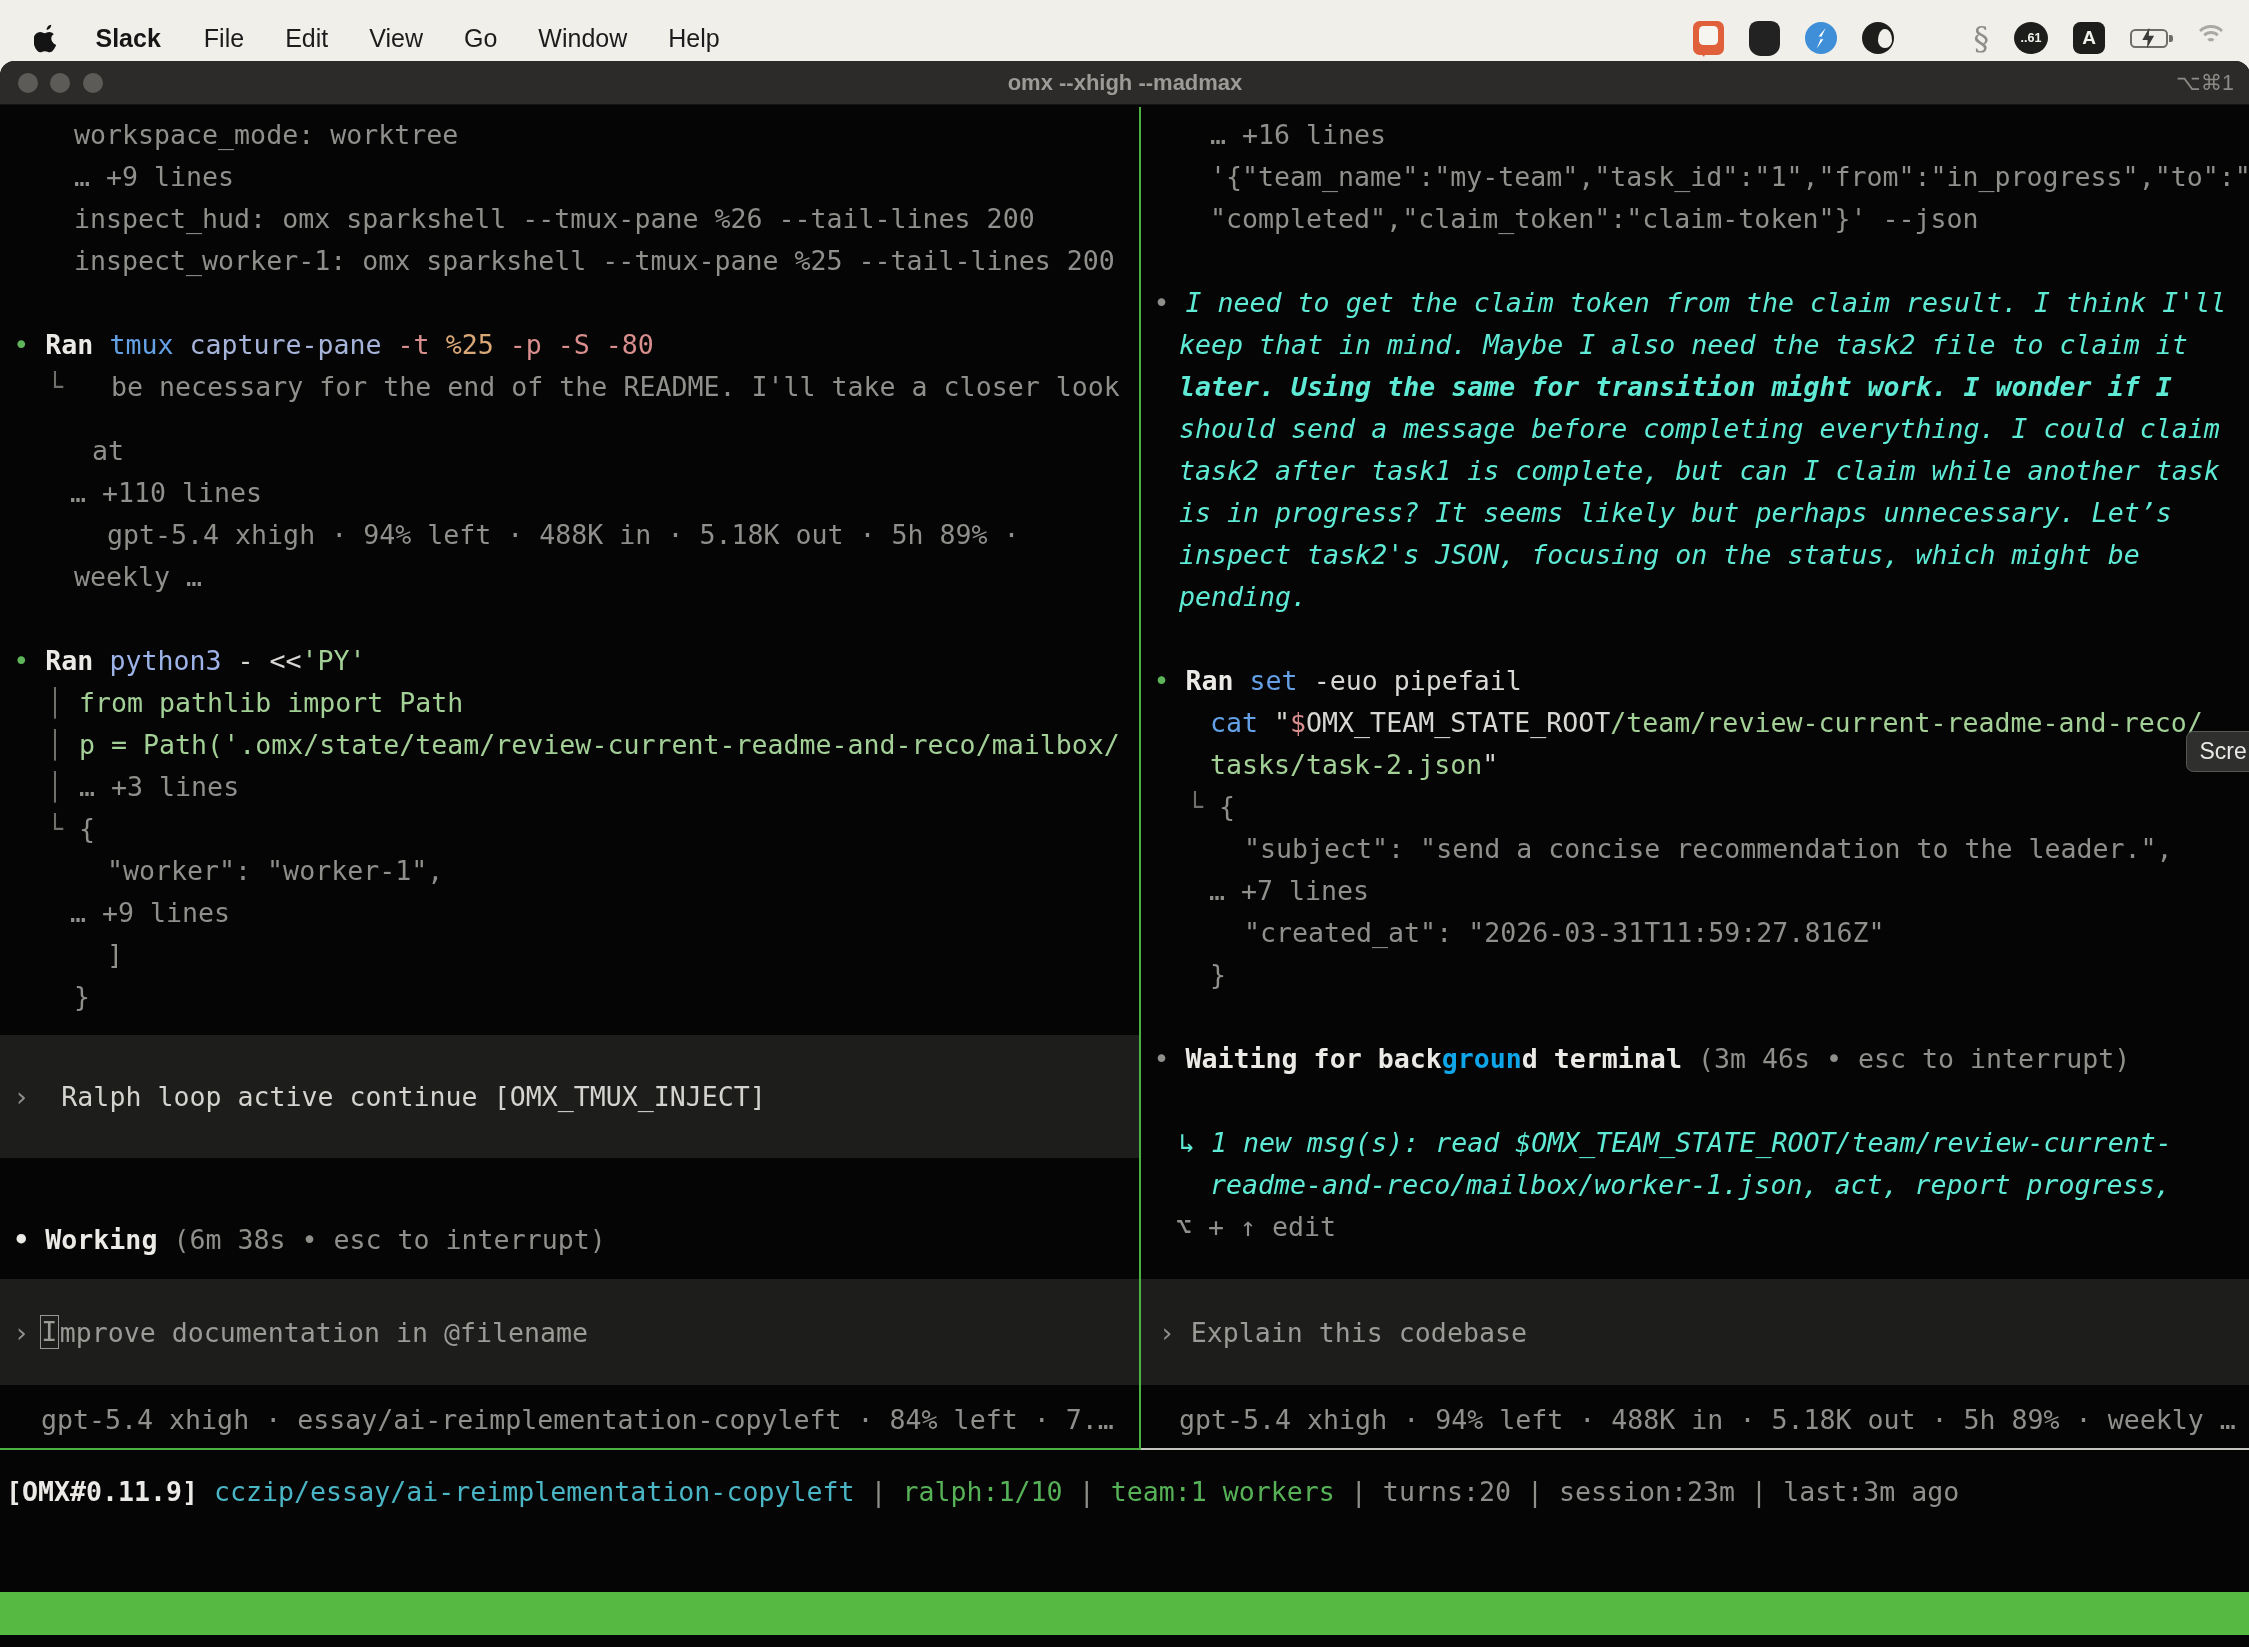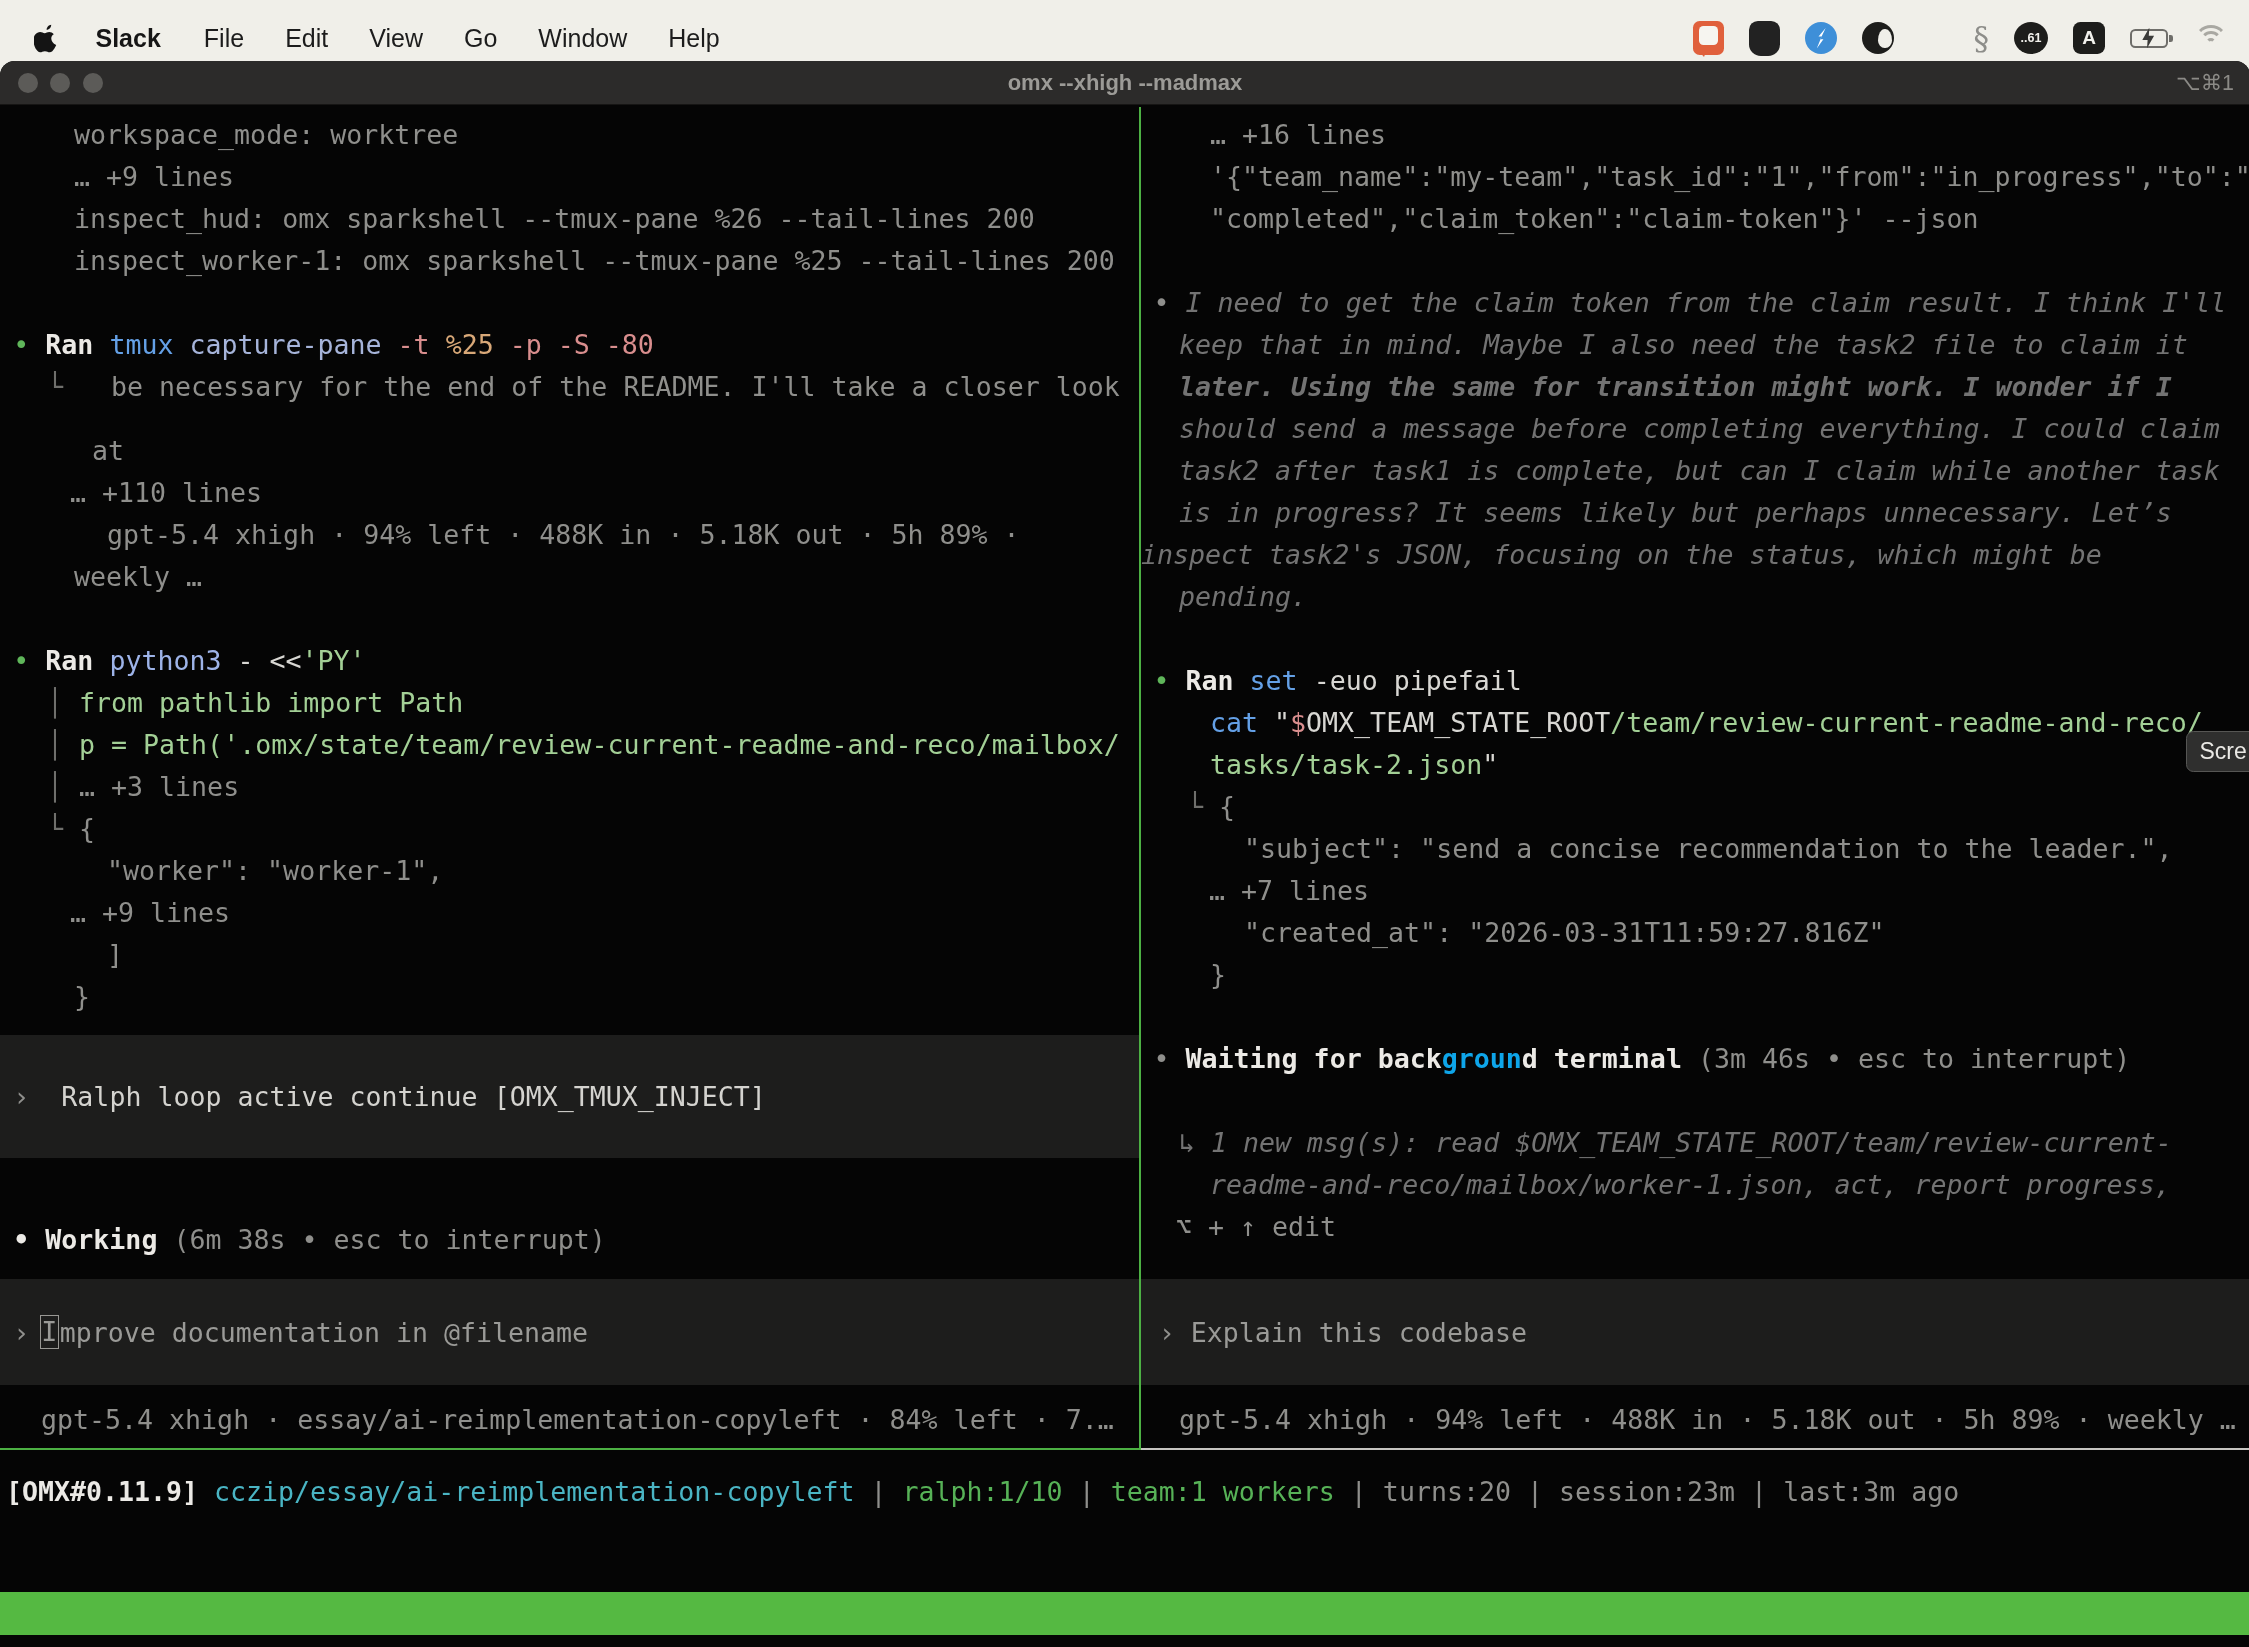--- a/index.html
+++ b/index.html
@@ -74,21 +74,21 @@
   .tk.w  { color:#eceae6; font-weight:bold; }
   .tk.wg { color:#d4d3cf; }
   .tk.wt { color:#d8d7d3; }
   .tk.bu { color:#5fb65a; }
   .tk.bl { color:#64a0e6; }
   .tk.lv { color:#a6b4da; }
   .tk.pw { color:#9db3e8; }
   .tk.pk { color:#d98e8e; }
   .tk.or { color:#d8a878; }
   .tk.gn { color:#a3d096; }
-  .tk.it { color:#737373; font-style:italic; }
+  .tk.it { color:#5eead4; font-style:italic; }
   .tk.sh { color:#0ea5e9; font-weight:bold;text-align:right; }
   .tk.cy { color:#4ab5c4; }
   .tk.gn2{ color:#57b257; }
 
   .inputband { position:absolute; top:1172px; height:106px; background:#1d1d1c;
      display:flex; align-items:center; white-space:pre; }
   .inputband.lft { left:0; width:1139px; padding-left:13.3px; }
   .inputband.rgt { left:1141px; width:1109px; padding-left:17.7px; }
   .prompt { color:#8f8f8c; }
   .intext { color:#9a9a97; }
@@ -224,21 +224,21 @@
           <div class="tline" style="padding-left: 69px;"><span class="tk g">… +16 lines</span></div>
           <div class="tline" style="padding-left: 69px;"><span class="tk g">'{"team_name":"my-team","task_id":"1","from":"in_progress","to":"</span></div>
           <div class="tline" style="padding-left: 69px;"><span class="tk g">"completed","claim_token":"claim-token"}' --json</span></div>
           <div class="gap" style="height: 42px;"></div>
           <div class="tline" style="padding-left: 12.5px;"><span class="tk g">• </span><span class="tk it">I need to get the claim token from the claim result. I think I'll</span></div>
           <div class="tline" style="padding-left: 38px;"><span class="tk it">keep that in mind. Maybe I also need the task2 file to claim it</span></div>
           <div class="tline" style="padding-left: 38px; font-weight: bold;"><span class="tk it">later. Using the same for transition might work. I wonder if I</span></div>
           <div class="tline" style="padding-left: 38px;"><span class="tk it">should send a message before completing everything. I could claim</span></div>
           <div class="tline" style="padding-left: 38px;"><span class="tk it">task2 after task1 is complete, but can I claim while another task</span></div>
           <div class="tline" style="padding-left: 38px;"><span class="tk it">is in progress? It seems likely but perhaps unnecessary. Let’s</span></div>
-          <div class="tline" style=""><span class="tk it">inspect task2's JSON, focusing on the status, which might be</span></div>
+          <div class="tline" style="padding-left: 38px;"><span class="tk it">inspect task2's JSON, focusing on the status, which might be</span></div>
           <div class="tline" style="padding-left: 38px;"><span class="tk it">pending.</span></div>
           <div class="gap" style="height: 42px;"></div>
           <div class="tline" style="padding-left: 12.5px;"><span class="tk bu">• </span><span class="tk w">Ran </span><span class="tk bl">set </span><span class="tk wt">-euo pipefail</span></div>
           <div class="tline" style="padding-left: 69px;"><span class="tk bl">cat </span><span class="tk wt">"</span><span class="tk pk">$</span><span class="tk wt">OMX_TEAM_STATE_ROOT</span><span class="tk gn">/team/review-current-readme-and-reco/</span></div>
           <div class="tline" style="padding-left: 69px;"><span class="tk gn">tasks/task-2.json</span><span class="tk wt">"</span></div>
           <div class="tline" style="padding-left: 46px;"><span class="tk gc">└ </span><span class="tk g">{</span></div>
           <div class="tline" style="padding-left: 103px;"><span class="tk g">"subject": "send a concise recommendation to the leader.",</span></div>
           <div class="tline" style="padding-left: 68px;"><span class="tk g">… +7 lines</span></div>
           <div class="tline" style="padding-left: 103px;"><span class="tk g">"created_at": "2026-03-31T11:59:27.816Z"</span></div>
           <div class="tline" style="padding-left: 69px;"><span class="tk g">}</span></div>

